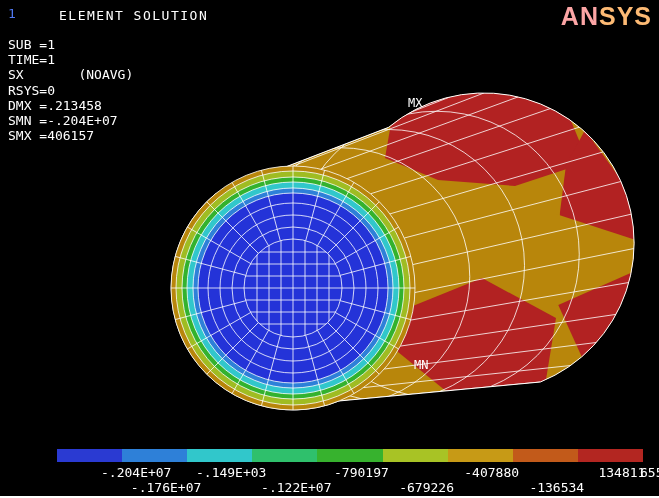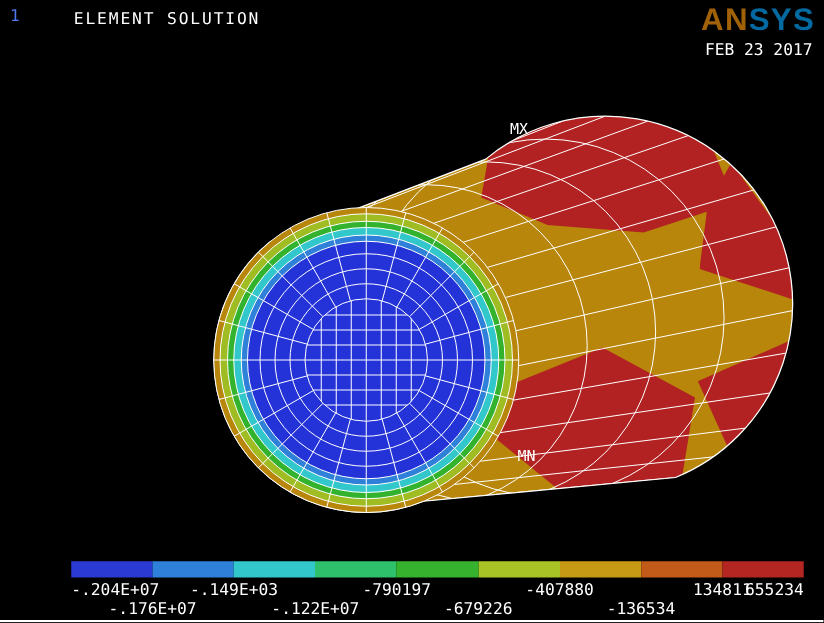--- a/index.html
+++ b/index.html
@@ -4,51 +4,59 @@
 <style>
   html,body{margin:0;padding:0;background:#000;}
   .stage{position:relative;width:659px;height:498px;background:#000;overflow:hidden;
          font-family:"DejaVu Sans Mono",monospace;color:#fff;font-size:13px;}
   .plot-num{position:absolute;left:8px;top:6px;color:#5078f0;}
   .title{position:absolute;left:30px;top:8px;letter-spacing:1.5px;white-space:pre;margin-left:29px;}
   .info{position:absolute;left:8px;top:37px;line-height:15.2px;}
   .info div{white-space:pre;}
   .logo{position:absolute;right:7px;top:2px;font-family:"Liberation Sans",sans-serif;
         font-weight:bold;font-size:25px;letter-spacing:1px;}
-  .logo .an{color:#a16207;margin-left:39px;}
-  .logo .sys{color:#0369a1;}
+  .logo .an{color:#fca5a5;margin-left:39px;}
+  .logo .sys{color:#fdba74;}
   .datetime{position:absolute;right:9px;top:33px;text-align:right;line-height:16px;}
   svg.model{position:absolute;left:0;top:0;}
   svg text{font-family:"DejaVu Sans Mono",monospace;}
   .legend{position:absolute;left:57px;top:449px;width:586px;}
   .legend-bar{display:flex;height:13px;width:100%;}
   .legend-bar .seg{flex:1;}
   .legend-labels{position:relative;height:34px;margin-top:3px;}
-  .llabel{position:absolute;transform:translateX(-50%);white-space:nowrap;}
+  .llabel{position:absolute;transform:translateX(-50%);white-space:nowrap;margin-left:44px;}
   .llabel.r1{top:0;}
   .llabel.r2{top:15px;}
   .llabel.first{transform:none;}
   .llabel.last{transform:translateX(-100%);}
   .frame-bottom{position:absolute;left:0;bottom:0;width:100%;height:2px;background:#fff;}
 </style>
 </head>
 <body>
 
 <div class="stage">
 
   <span class="plot-num">1</span>
   <span class="title">ELEMENT SOLUTION</span>
 
+  <div class="info">
+    <div>SUB =1</div>
+    <div>TIME=1</div>
+    <div>SX       (NOAVG)</div>
+    <div>RSYS=0</div>
+    <div>DMX =.213458</div>
+    <div>SMN =-.204E+07</div>
+    <div>SMX =406157</div>
+  </div>
 
   <div class="logo">
     <span class="an">AN</span><span class="sys">SYS</span>
   </div>
 
   <div class="datetime">
-    <div>FEB 23 2017</div>
   </div>
 
   <svg class="model" width="659" height="498" viewBox="0 0 659 498">
     <defs>
       <clipPath id="sideClip">
           <path id="side-sil-clip" d="M215.4,193.9 L388.6,127.3 A150,150 0 1 1 540.4,382.0 L338.9,401.0 A122,122 0 0 1 215.4,193.9 Z"></path>
         </clipPath>
       <clipPath id="coreClip">
           <circle cx="293" cy="288" r="49"></circle>
         </clipPath>

